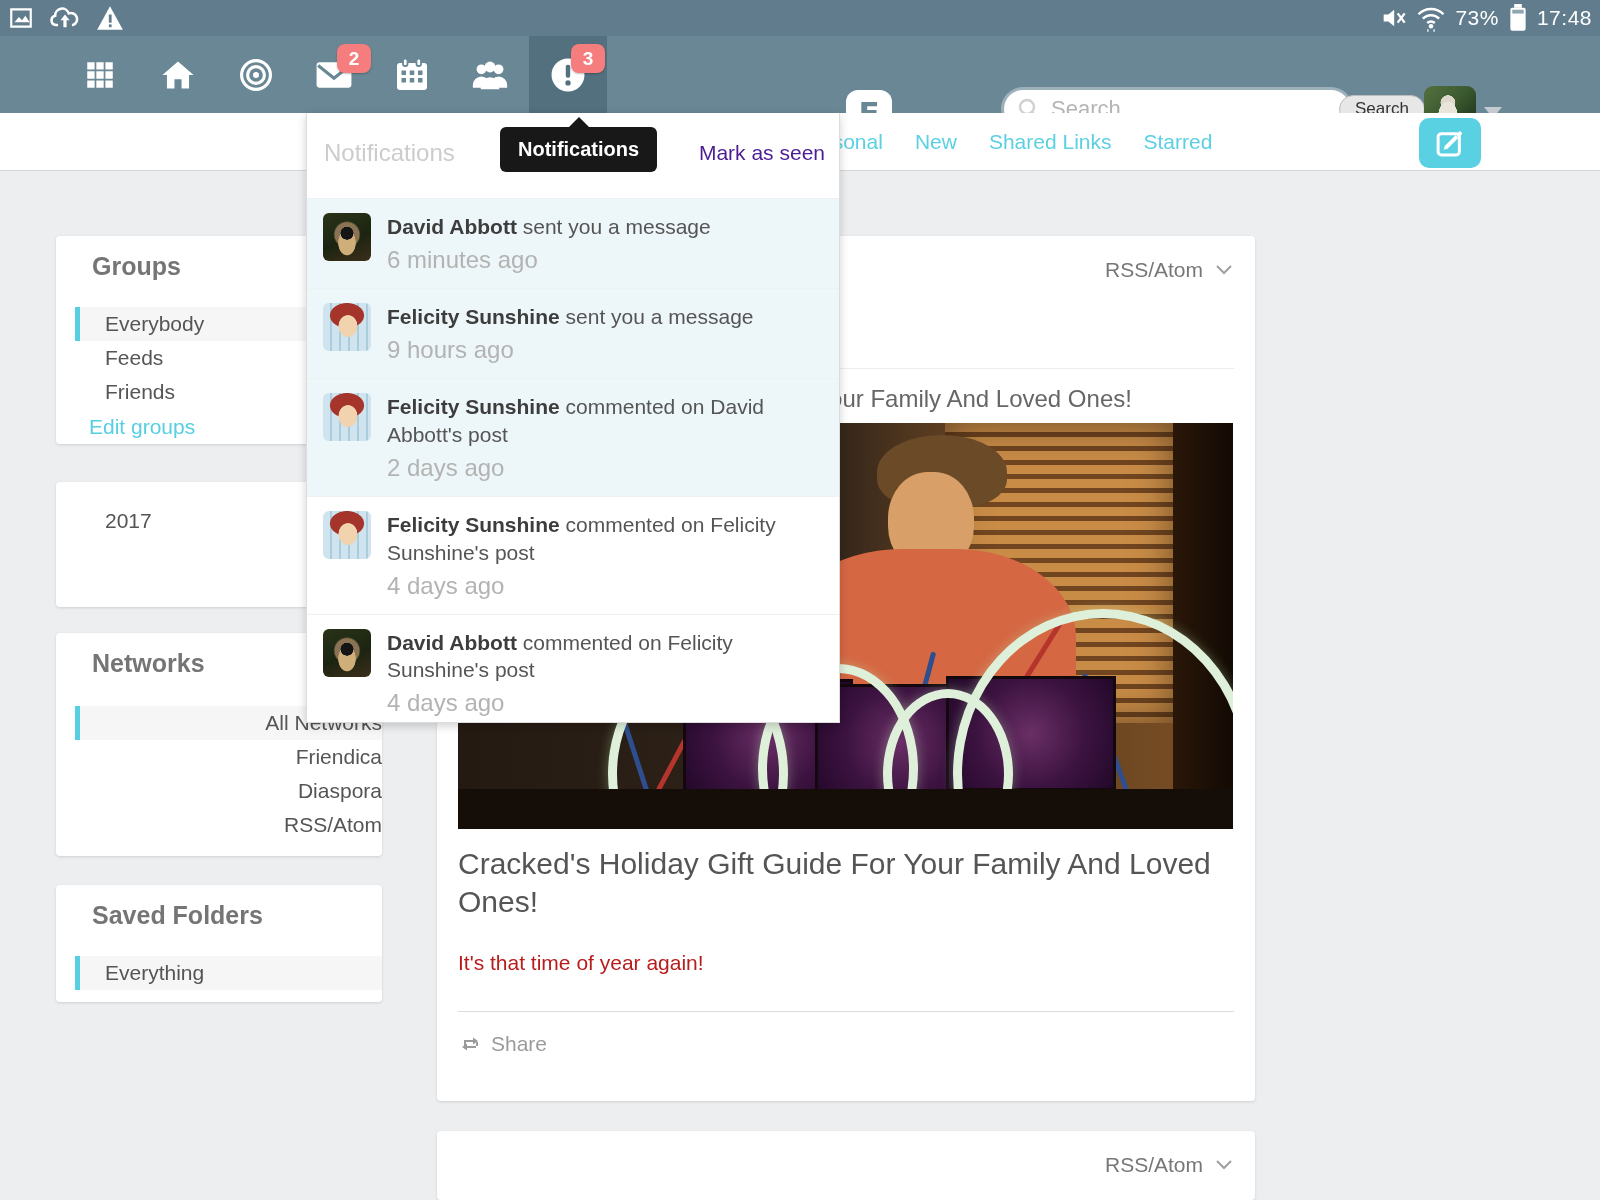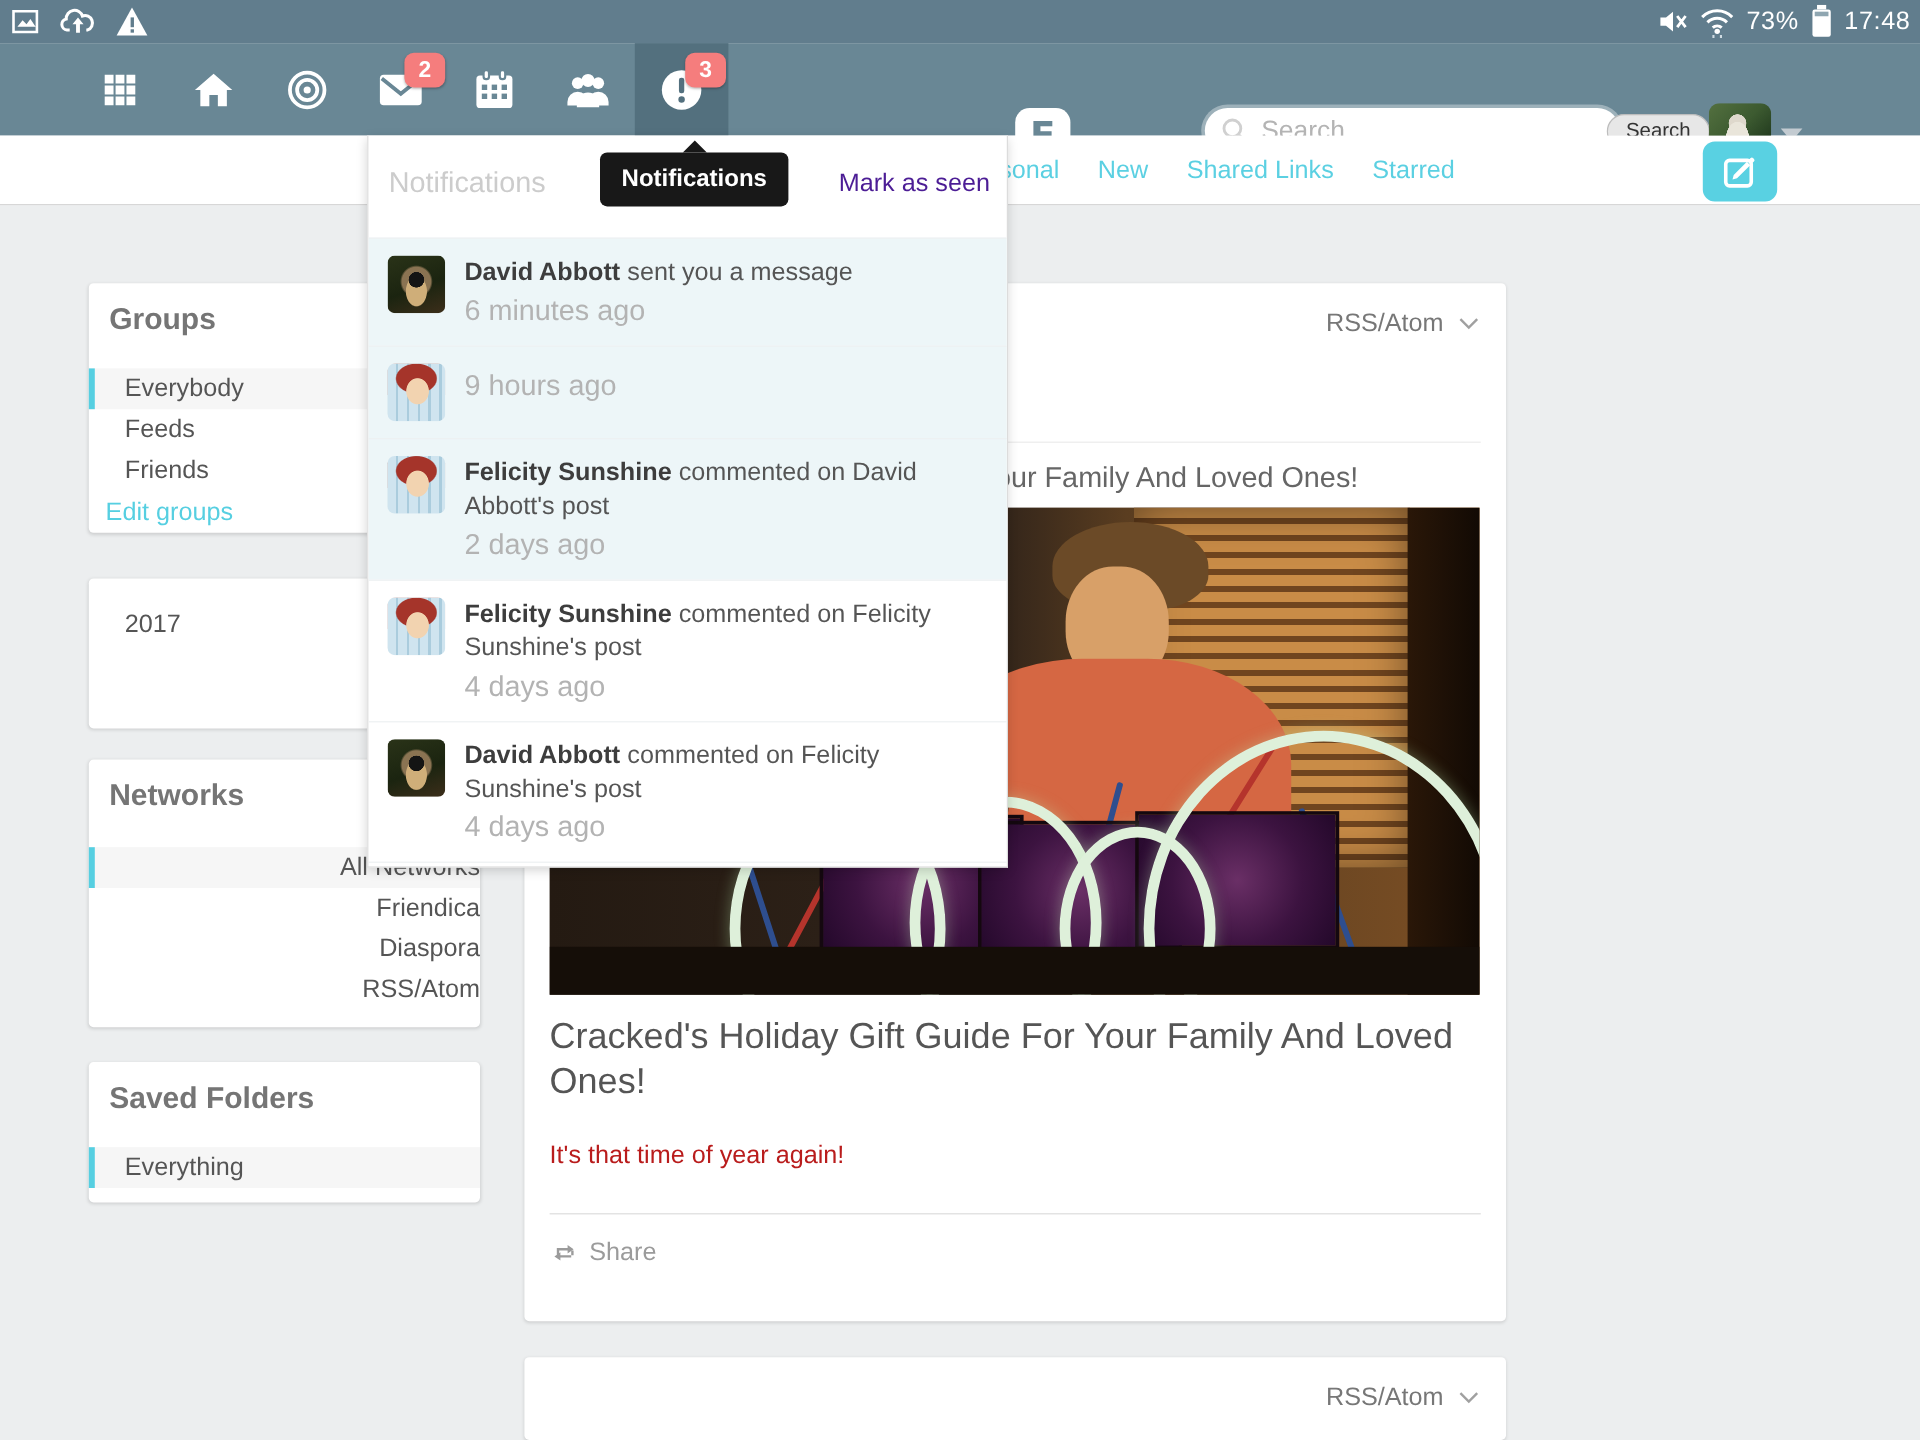--- a/index.html
+++ b/index.html
@@ -79,22 +79,22 @@
   }
   .subnav-tab { font-size:21px; color:#5bd0e2; cursor:pointer; white-space:nowrap; }
   .compose-btn {
     position:absolute; left:1419px; top:5px; width:62px; height:50px;
     background:#59d1e2; border-radius:10px; display:flex; align-items:center; justify-content:center;
     cursor:pointer;
   }
 
   
   .card {
-    position:absolute; left:74px; width:326px; background:#fff;
-    border-radius:4px; box-shadow:0 1px 3px rgba(0,0,0,.13);
+    position:absolute; left:56px; width:326px; background:#fff;
+    border-radius:4px; box-shadow:0 1px 3px rgba(0,0,0,.13);padding-left:19px;
   }
   .card h2 { font-size:25px; color:#757575; padding:16px 0 0 17px; font-weight:bold; }
   .side-list { margin-top:26px; }
   .side-item {
     height:34px; line-height:34px; padding-left:25px; font-size:21px; color:#555;
     border-left:5px solid transparent; cursor:pointer;
   }
   .side-item.selected { background:#f6f6f6; border-left-color:#56cfe1; }
   .edit-link { font-size:21px; color:#56cfe1; padding:6px 0 12px 14px; cursor:pointer; }
 
@@ -446,20 +446,21 @@
     <div class="n-avatar av-monkey"></div>
     <div>
       <div class="n-text"><b>David Abbott</b> <span>sent you a message</span></div>
       <div class="n-time">6 minutes ago</div>
     </div>
   </div>
 
   <div class="notif-item unread">
     <div class="n-avatar av-girl"></div>
     <div>
+      <div class="n-text"><b>Felicity Sunshine</b> <span>sent you a message</span></div>
       <div class="n-time">9 hours ago</div>
     </div>
   </div>
 
   <div class="notif-item unread">
     <div class="n-avatar av-girl"></div>
     <div style="max-width:420px;">
       <div class="n-text"><b>Felicity Sunshine</b> <span>commented on David Abbott's post</span></div>
       <div class="n-time">2 days ago</div>
     </div>

